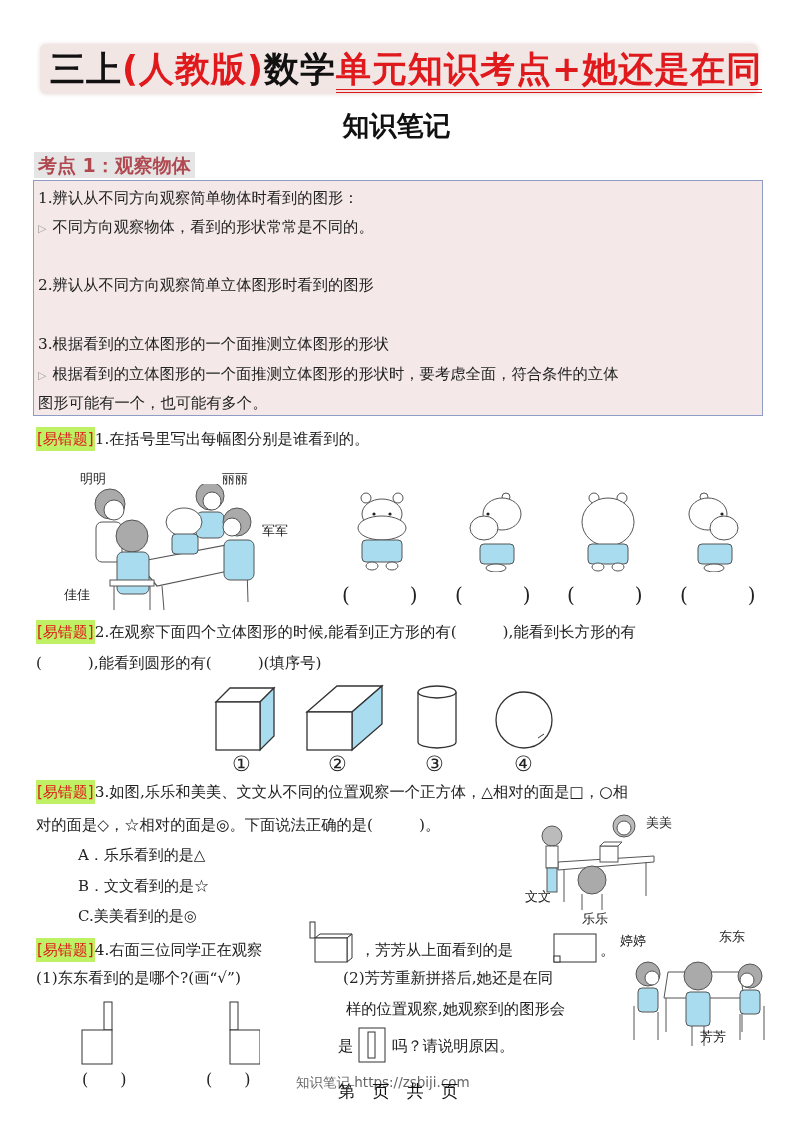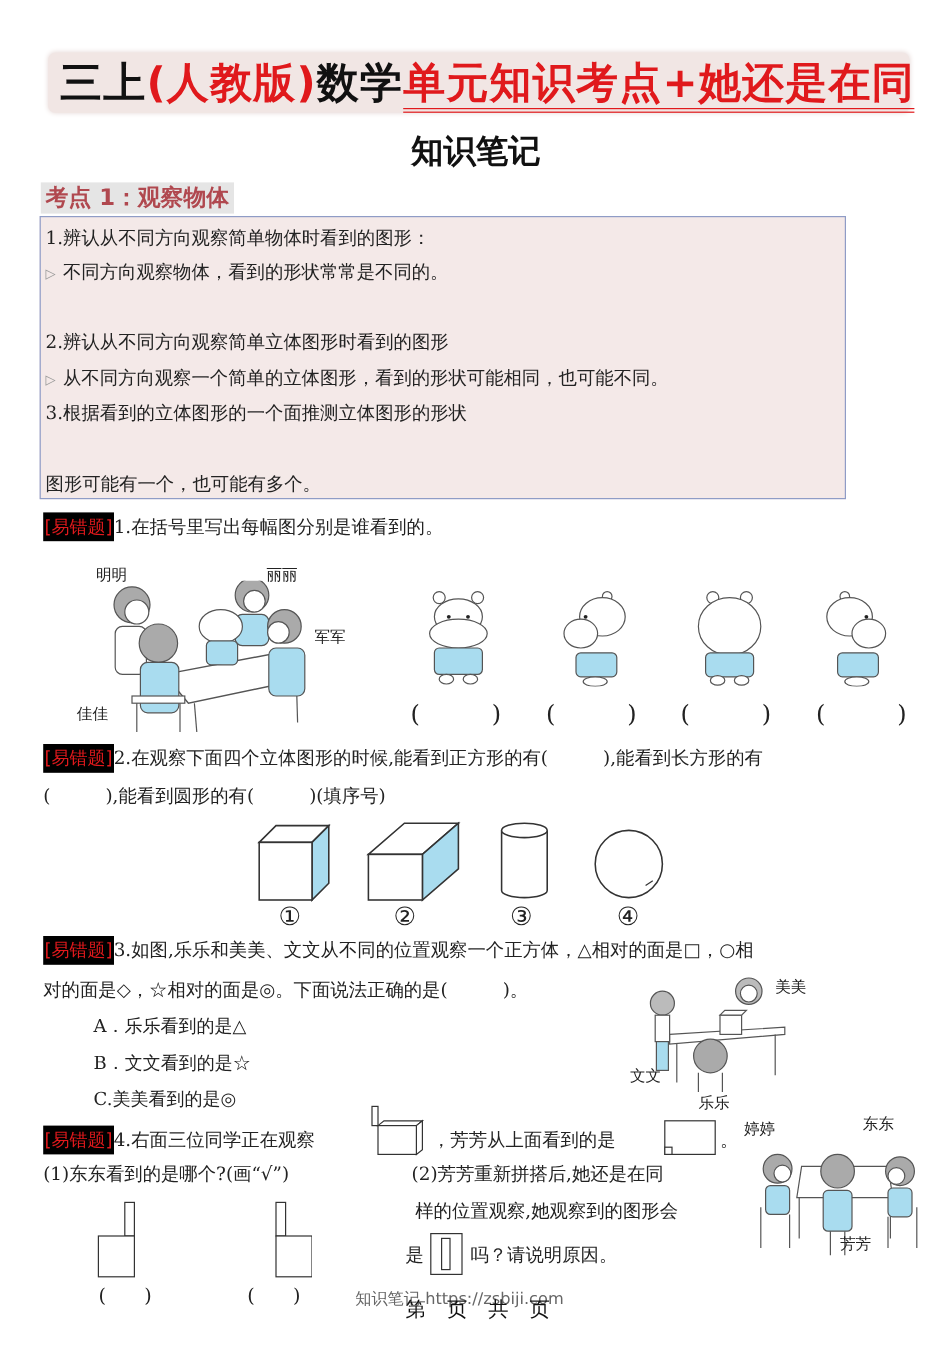--- a/index.html
+++ b/index.html
@@ -5,24 +5,24 @@
   html,body{margin:0;padding:0;background:#fff;}
   body{width:793px;height:1122px;position:relative;overflow:hidden;font-family:"DejaVu Serif","Liberation Serif",serif;color:#222;}
   .abs{position:absolute;}
   .banner{left:40px;top:44px;width:718px;height:50px;background:#f1e6e4;border-radius:6px;box-shadow:0 0 4px #e6d8d6;}
   .banner-text{left:50px;top:46px;font-size:35px;font-weight:bold;letter-spacing:1px;font-family:"DejaVu Sans","Liberation Sans",sans-serif;white-space:nowrap;}
   .banner-text .k{color:#111;}
   .banner-text .r{color:#e0191c;}
   .banner-text .ru{color:#e0191c;border-bottom:4px double #e0191c;padding-bottom:0px;}
   .unit-title{left:0;width:793px;top:108px;text-align:center;font-size:27px;font-weight:bold;color:#111;}
   .kd-label{left:34px;top:152px;background:#e5e5e5;color:#b0484f;font-weight:bold;font-size:19px;padding:0 4px;height:26px;line-height:26px;font-family:"DejaVu Sans","Liberation Sans",sans-serif;}
-  .kbox{left:33px;top:180px;width:672px;height:236px;background:#f4e9e8;border:1.5px solid #8f9cc6;box-sizing:border-box;padding-left:12px;}
+  .kbox{left:33px;top:180px;width:730px;height:236px;background:#f4e9e8;border:1.5px solid #8f9cc6;box-sizing:border-box;padding-left:12px;}
   .kline{position:absolute;left:4px;font-size:15.3px;line-height:20px;white-space:nowrap;color:#222;}
   .tri{color:#9a9a9a;font-size:11px;margin-right:6px;}
-  .tag{display:inline-block;background:#000000;color:#e0191c;font-family:"DejaVu Sans","Liberation Sans",sans-serif;font-size:15px;padding:0 1px;height:24px;line-height:24px;}
+  .tag{display:inline-block;background:#bef264;color:#e0191c;font-family:"DejaVu Sans","Liberation Sans",sans-serif;font-size:15px;padding:0 1px;height:24px;line-height:24px;}
   .qline{font-size:15.3px;white-space:nowrap;line-height:24px;}
   .name-label{font-size:13px;color:#222;}
   .paren{font-size:20px;color:#222;}
   .circ{font-size:21px;color:#222;}
   .opt{font-size:15px;}
   .watermark{left:296px;top:1074px;font-size:13.5px;color:#666;font-family:"DejaVu Sans","Liberation Sans",sans-serif;}
   .footer{left:338px;top:1080px;font-size:17px;font-weight:normal;color:#111;letter-spacing:6px;}
 </style>
 </head>
 <body>
@@ -32,22 +32,22 @@
   <span class="k">三上</span><span class="r">(人教版)</span><span class="k">数学</span><span class="ru">单元知识考点+她还是在同</span>
 </div>
 
 <div class="abs unit-title">知识笔记</div>
 
 <div class="abs kd-label">考点 1：观察物体</div>
 <div class="abs kbox">
   <div class="kline" style="top:7px"><span>1.辨认从不同方向观察简单物体时看到的图形：</span></div>
   <div class="kline" style="top:36px"><span class="tri">▷</span><span>不同方向观察物体，看到的形状常常是不同的。</span></div>
   <div class="kline" style="top:94px"><span>2.辨认从不同方向观察简单立体图形时看到的图形</span></div>
-  <div class="kline" style="top:124px"><span class="tri">▷</span><span>从不同方向观察一个简单的立体图形，看到的形状可能相同，也可能不同。</span></div>
   <div class="kline" style="top:153px"><span>3.根据看到的立体图形的一个面推测立体图形的形状</span></div>
+  <div class="kline" style="top:183px"><span class="tri">▷</span><span>根据看到的立体图形的一个面推测立体图形的形状时，要考虑全面，符合条件的立体</span></div>
   <div class="kline" style="top:212px"><span>图形可能有一个，也可能有多个。</span></div>
 </div>
 
 <div class="abs qline" style="left:36px;top:427px">
   <span class="tag">[易错题]</span><span>1.在括号里写出每幅图分别是谁看到的。</span>
 </div>
 
 <div class="abs" style="left:80px;top:468px;"><span class="name-label">明明</span></div>
 <div class="abs" style="left:222px;top:468px;"><span class="name-label">丽丽</span></div>
 <div class="abs" style="left:262px;top:520px;"><span class="name-label">军军</span></div>

